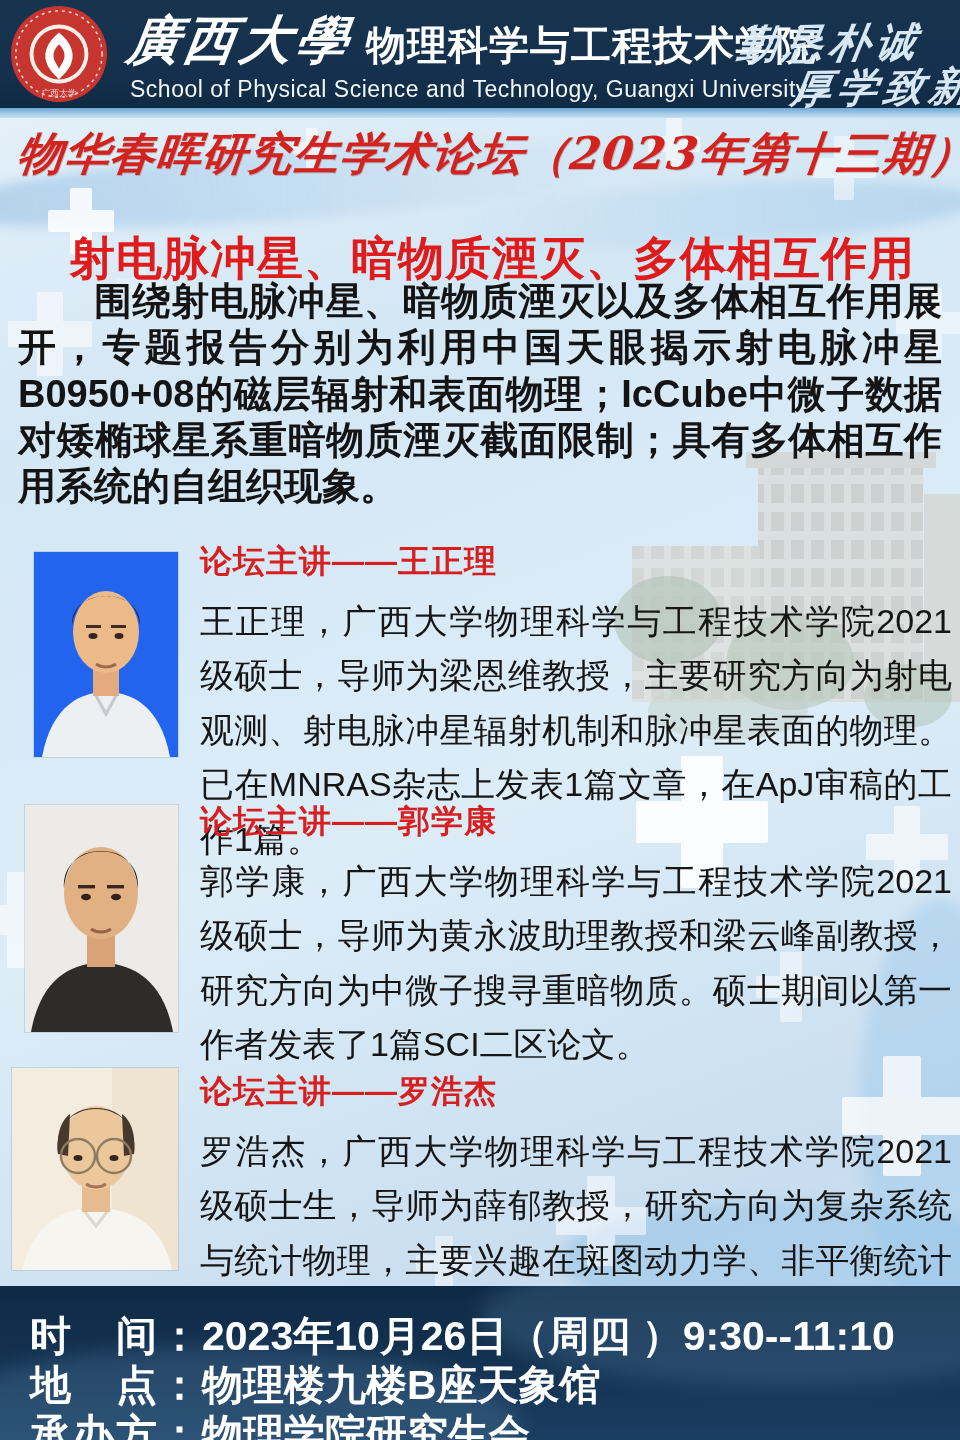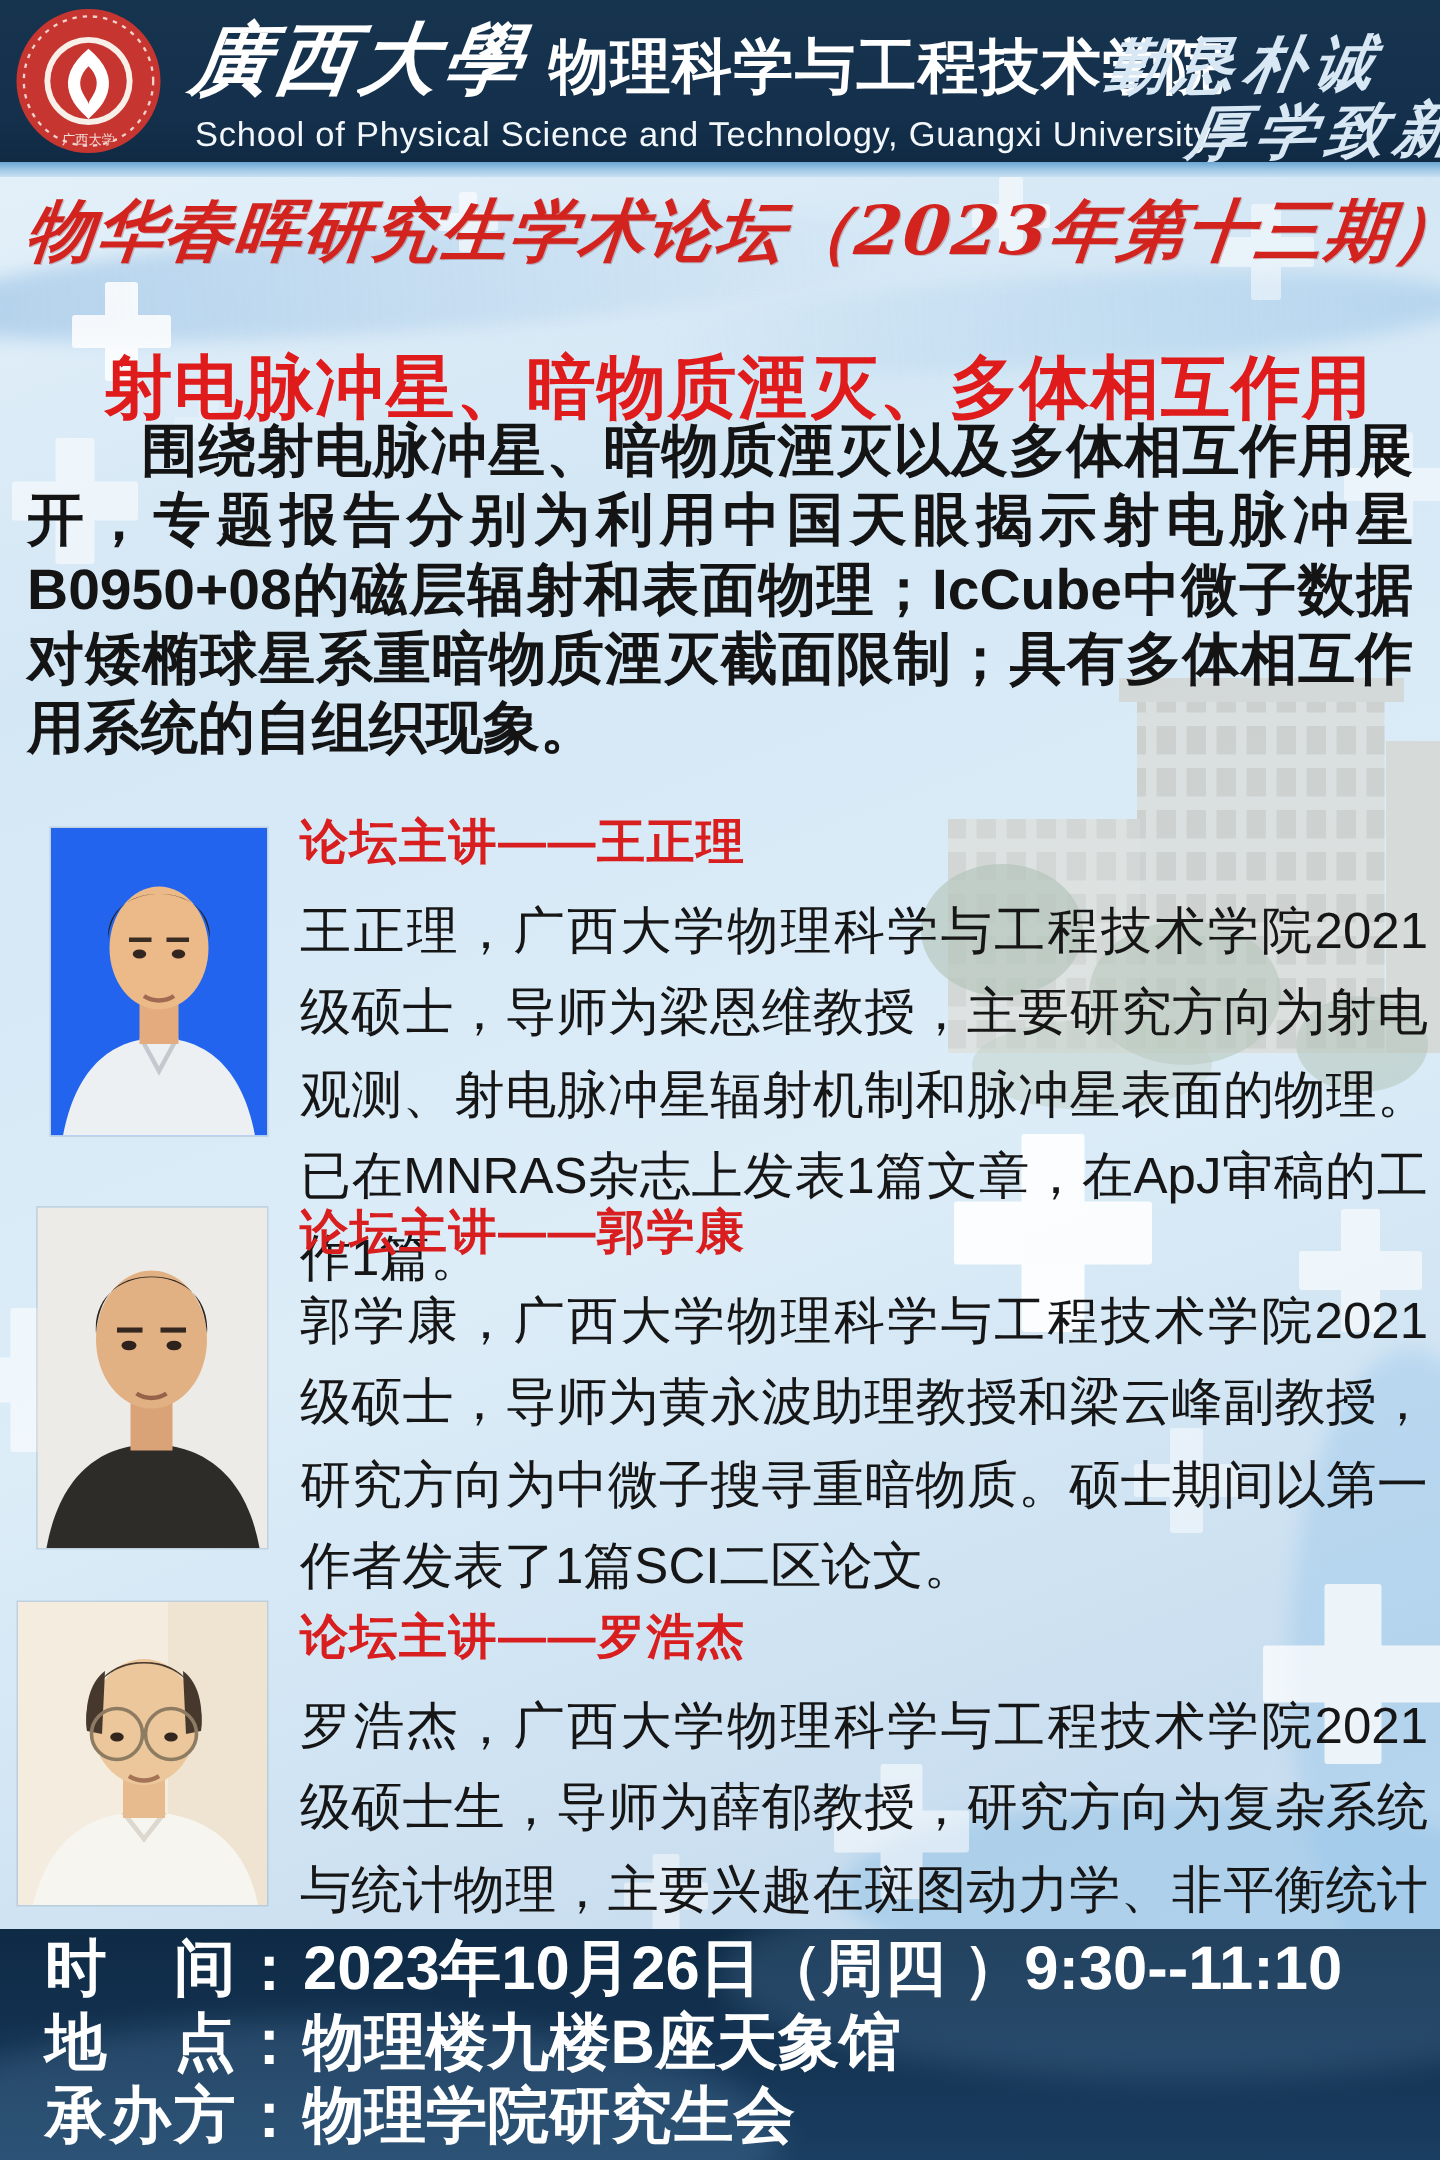--- a/index.html
+++ b/index.html
@@ -184,21 +184,21 @@
     <path d="M74,116 C80,120 88,120 94,116" fill="none" stroke="#a57456" stroke-width="3"></path>
   </svg>
   <div id="speaker3-content" class="abs">
     <div class="speaker-title">论坛主讲——罗浩杰</div>
     <div class="speaker-bio">罗浩杰，广西大学物理科学与工程技术学院2021级硕士生，导师为薛郁教授，研究方向为复杂系统与统计物理，主要兴趣在斑图动力学、非平衡统计物理。</div>
   </div>
 
   <div id="footer" class="abs">
     <div class="footer-wave" style="left:-80px;top:60px;width:600px;height:160px;"></div>
     <div class="footer-wave" style="left:480px;top:-40px;width:620px;height:140px;"></div>
-    <div class="footer-row" style="margin-top:2px;">
+    <div class="footer-row" style="margin-top:26px;">
       <span class="footer-label">时　间：</span>
       <span>2023年10月26日（周四 ）9:30--11:10</span>
     </div>
     <div class="footer-row">
       <span class="footer-label">地　点：</span>
       <span>物理楼九楼B座天象馆</span>
     </div>
     <div class="footer-row">
       <span class="footer-label">承办方：</span>
       <span>物理学院研究生会</span>

